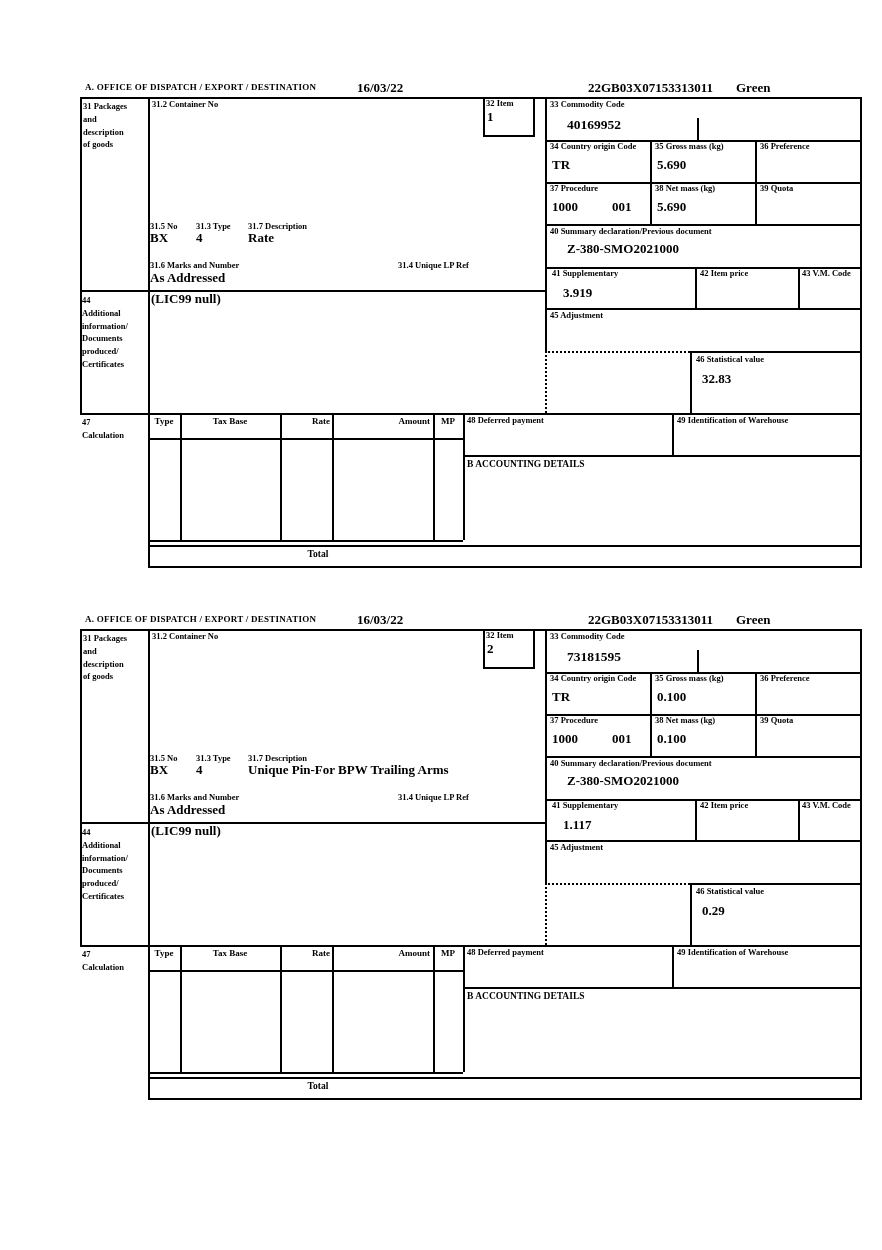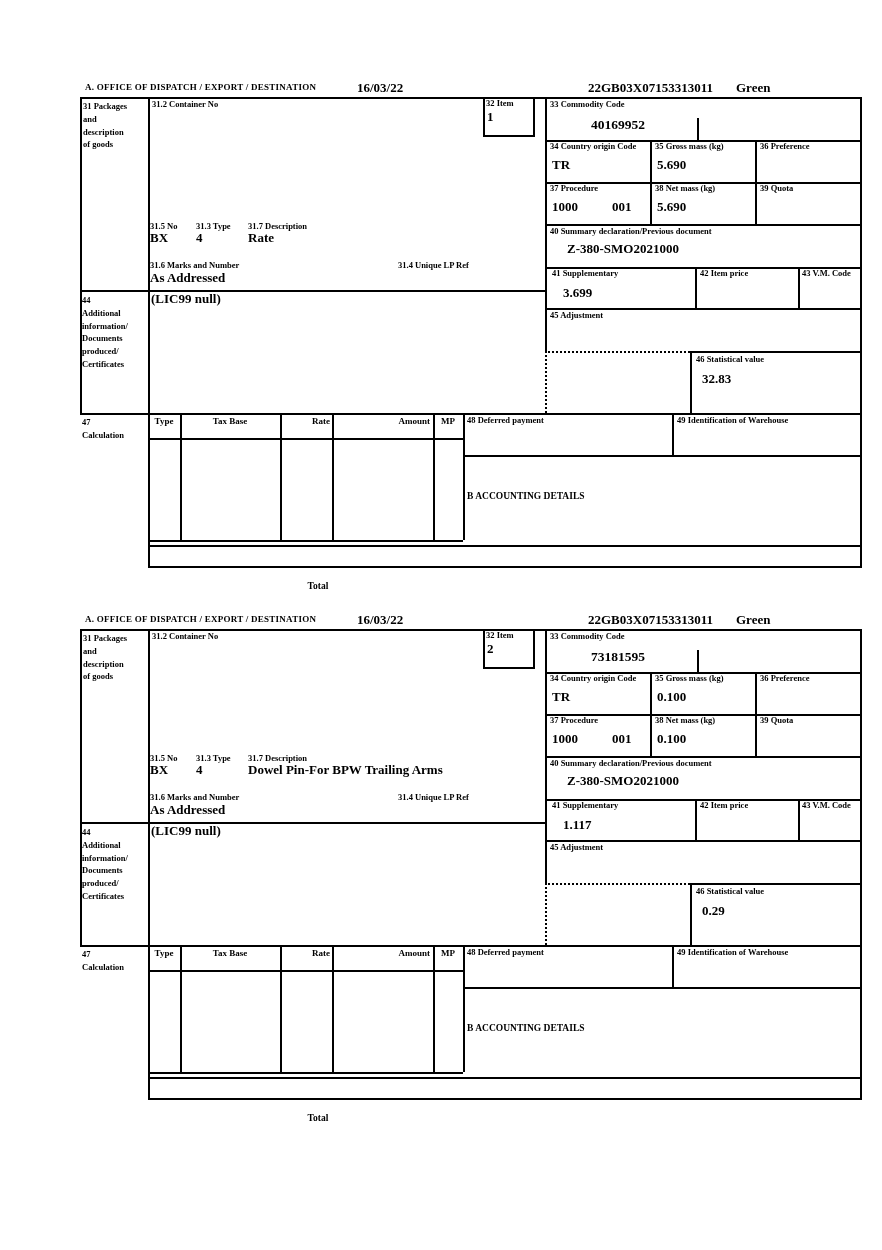--- a/index.html
+++ b/index.html
@@ -5,27 +5,27 @@
   html,body{margin:0;padding:0;background:#fff;}
   .page{position:relative;width:882px;height:1250px;background:#ffffff;
         font-family:"Liberation Serif",serif;color:#000;overflow:hidden;}
   .block{position:absolute;left:80px;width:628px;height:488px;}
   .hl{position:absolute;height:0;border-top:2px solid #000;}
   .vl{position:absolute;width:0;border-left:2px solid #000;}
   .hl.dot{border-top-style:dotted;}
   .vl.dot{border-left-style:dotted;}
   .lbl{position:absolute;font-size:8.5px;font-weight:bold;line-height:1;white-space:nowrap;}
   .val{position:absolute;font-size:13px;font-weight:bold;line-height:1;white-space:nowrap;}
-  .val.big{font-size:13.5px;margin-left:24px;}
+  .val.big{font-size:13.5px;}
   .hdr{position:absolute;font-size:9px;font-weight:bold;letter-spacing:.25px;line-height:1;white-space:nowrap;}
   .stack{position:absolute;font-size:8.5px;font-weight:bold;line-height:12.8px;}
   .stack span{display:block;}
   .th{position:absolute;font-size:9px;font-weight:bold;line-height:1;}
   .tc{text-align:center;} .tr{text-align:right;}
-  .bform{font-size:9.5px;margin-top:32px;}
+  .bform{font-size:9.5px;}
 </style>
 </head>
 <body>
 
 <div class="page">
 
   <div class="block" style="top:80px">
 
     <span class="hdr" style="left:5px;top:3px">A.  OFFICE OF DISPATCH / EXPORT / DESTINATION</span>
     <span class="val" style="left:277px;top:1px">16/03/22</span>
@@ -92,21 +92,21 @@
     <span class="val" style="left:472px;top:120px">1000</span>
     <span class="val" style="left:532px;top:120px">001</span>
     <span class="val" style="left:577px;top:120px">5.690</span>
 
     <span class="lbl" style="left:470px;top:147px">40 Summary declaration/Previous document</span>
     <span class="val" style="left:487px;top:162px">Z-380-SMO2021000</span>
 
     <span class="lbl" style="left:472px;top:189px">41 Supplementary</span>
     <span class="lbl" style="left:620px;top:189px">42 Item price</span>
     <span class="lbl" style="left:722px;top:189px">43 V.M. Code</span>
-    <span class="val" style="left:483px;top:206px">3.699</span>
+    <span class="val" style="left:483px;top:206px">3.919</span>
 
     <span class="lbl" style="left:470px;top:231px">45 Adjustment</span>
     <span class="lbl" style="left:616px;top:275px">46 Statistical value</span>
     <span class="val" style="left:622px;top:292px">32.83</span>
 
     <span class="lbl" style="left:70px;top:142px">31.5 No</span>
     <span class="lbl" style="left:116px;top:142px">31.3 Type</span>
     <span class="lbl" style="left:168px;top:142px">31.7 Description</span>
     <span class="val" style="left:70px;top:151px">BX</span>
     <span class="val" style="left:116px;top:151px">4</span>
@@ -218,21 +218,21 @@
 
     <span class="lbl" style="left:470px;top:231px">45 Adjustment</span>
     <span class="lbl" style="left:616px;top:275px">46 Statistical value</span>
     <span class="val" style="left:622px;top:292px">0.29</span>
 
     <span class="lbl" style="left:70px;top:142px">31.5 No</span>
     <span class="lbl" style="left:116px;top:142px">31.3 Type</span>
     <span class="lbl" style="left:168px;top:142px">31.7 Description</span>
     <span class="val" style="left:70px;top:151px">BX</span>
     <span class="val" style="left:116px;top:151px">4</span>
-    <span class="val" style="left:168px;top:151px">Dowel Pin-For BPW Trailing Arms</span>
+    <span class="val" style="left:168px;top:151px">Unique Pin-For BPW Trailing Arms</span>
 
     <span class="lbl" style="left:70px;top:181px">31.6 Marks and Number</span>
     <span class="lbl" style="left:318px;top:181px">31.4 Unique LP Ref</span>
     <span class="val" style="left:70px;top:191px">As Addressed</span>
 
     <span class="val" style="left:71px;top:212px">(LIC99 null)</span>
     <div class="stack" style="left:2px;top:214px;width:64px">
       <span>44</span>
       <span>Additional</span>
       <span>information/</span>

